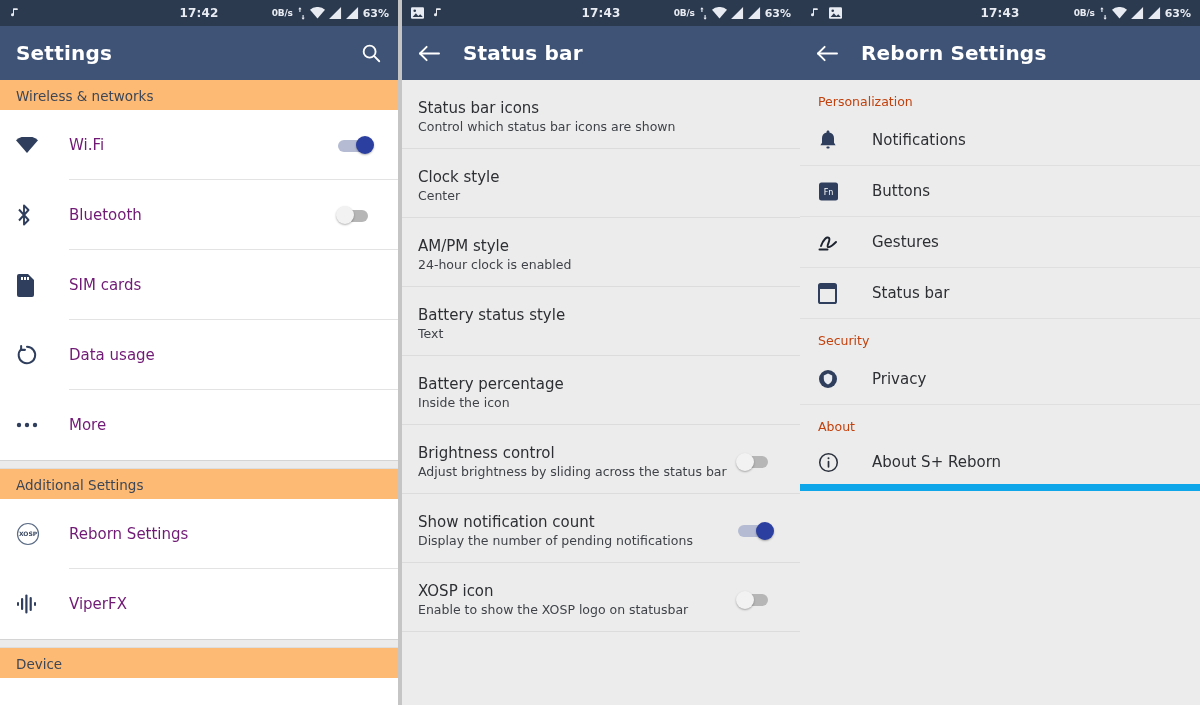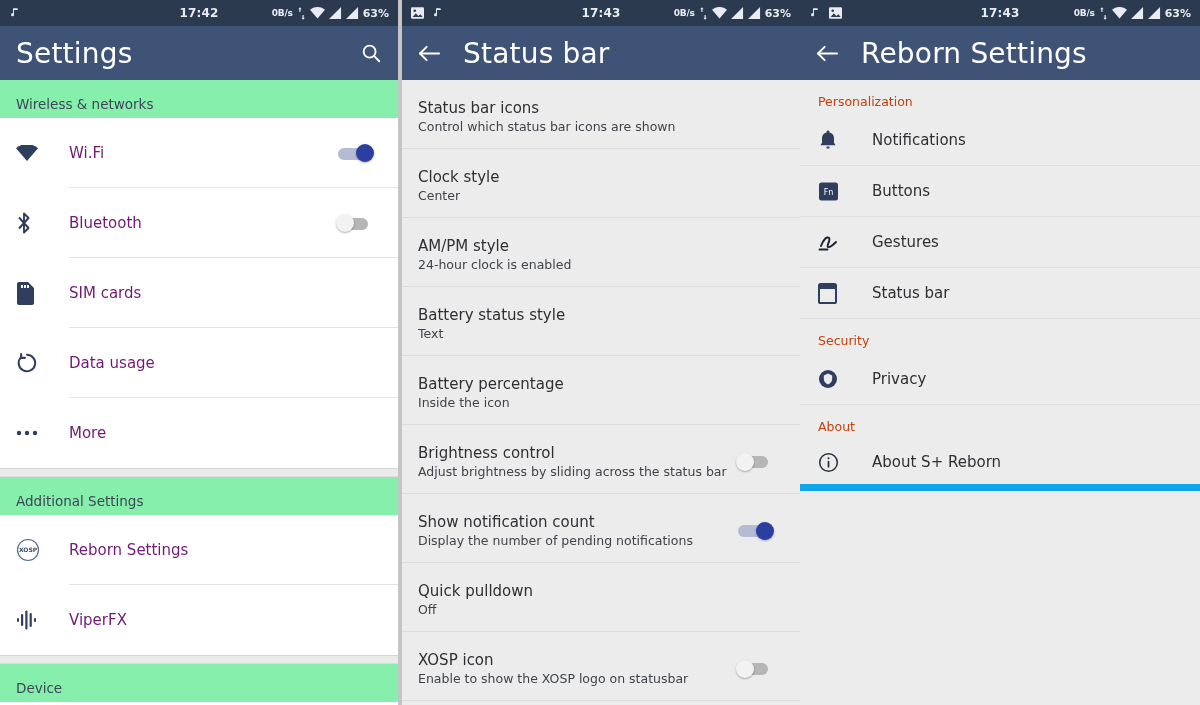--- a/index.html
+++ b/index.html
@@ -36,30 +36,30 @@
   .sb-rate { font-size: 9px; font-weight: bold; letter-spacing: -.2px; }
   .sb-batt { font-size: 11px; font-weight: bold; }
   .ic { display: inline-block; line-height: 0; }
 
   
   .appbar {
     height: 54px; background: #3f5376;
     display: flex; align-items: center;
     color: #ffffff; padding: 0 16px;
   }
-  .appbar .title { font-size: 28px; font-weight: 400; letter-spacing: .2px; }
+  .appbar .title { font-size: 20px; font-weight: 700; letter-spacing: .2px; }
   .appbar.p1bar .title { padding-left: 0; }
   .appbar .back { margin-right: 22px; display: flex; align-items: center; }
   .appbar .spacer { flex: 1; }
   .appbar .search { display: flex; align-items: center; }
 
   
   .p1 .section-header {
     font-size: 13.5px; color: #3c4657;
-    padding: 16px 0 6px 16px; background: #86efac;
+    padding: 8px 0 6px 16px; background: #fdba74;
   }
   .p1 .row {
     display: flex; align-items: center;
     height: 70px; background: #fff; padding-left: 16px;
     position: relative;
   }
   .p1 .row .ricon { width: 53px; display: flex; align-items: center; justify-content: flex-start; }
   .p1 .row .rlabel { font-size: 15px; color: #701a75; flex: 1; }
   .p1 .row .rdiv {
     position: absolute; left: 69px; right: 0; bottom: 0;
@@ -362,26 +362,20 @@
         <div class="ptitle">Show notification count</div>
         <div class="psum">Display the number of pending notifications</div>
       </div>
       <div class="sw on">
           <div class="track"></div>
           <div class="knob"></div>
         </div>
     </div>
     <div class="pref">
       <div class="texts">
-        <div class="ptitle">Quick pulldown</div>
-        <div class="psum">Off</div>
-      </div>
-    </div>
-    <div class="pref">
-      <div class="texts">
         <div class="ptitle">XOSP icon</div>
         <div class="psum">Enable to show the XOSP logo on statusbar</div>
       </div>
       <div class="sw off">
           <div class="track"></div>
           <div class="knob"></div>
         </div>
     </div>
   </div>
 

